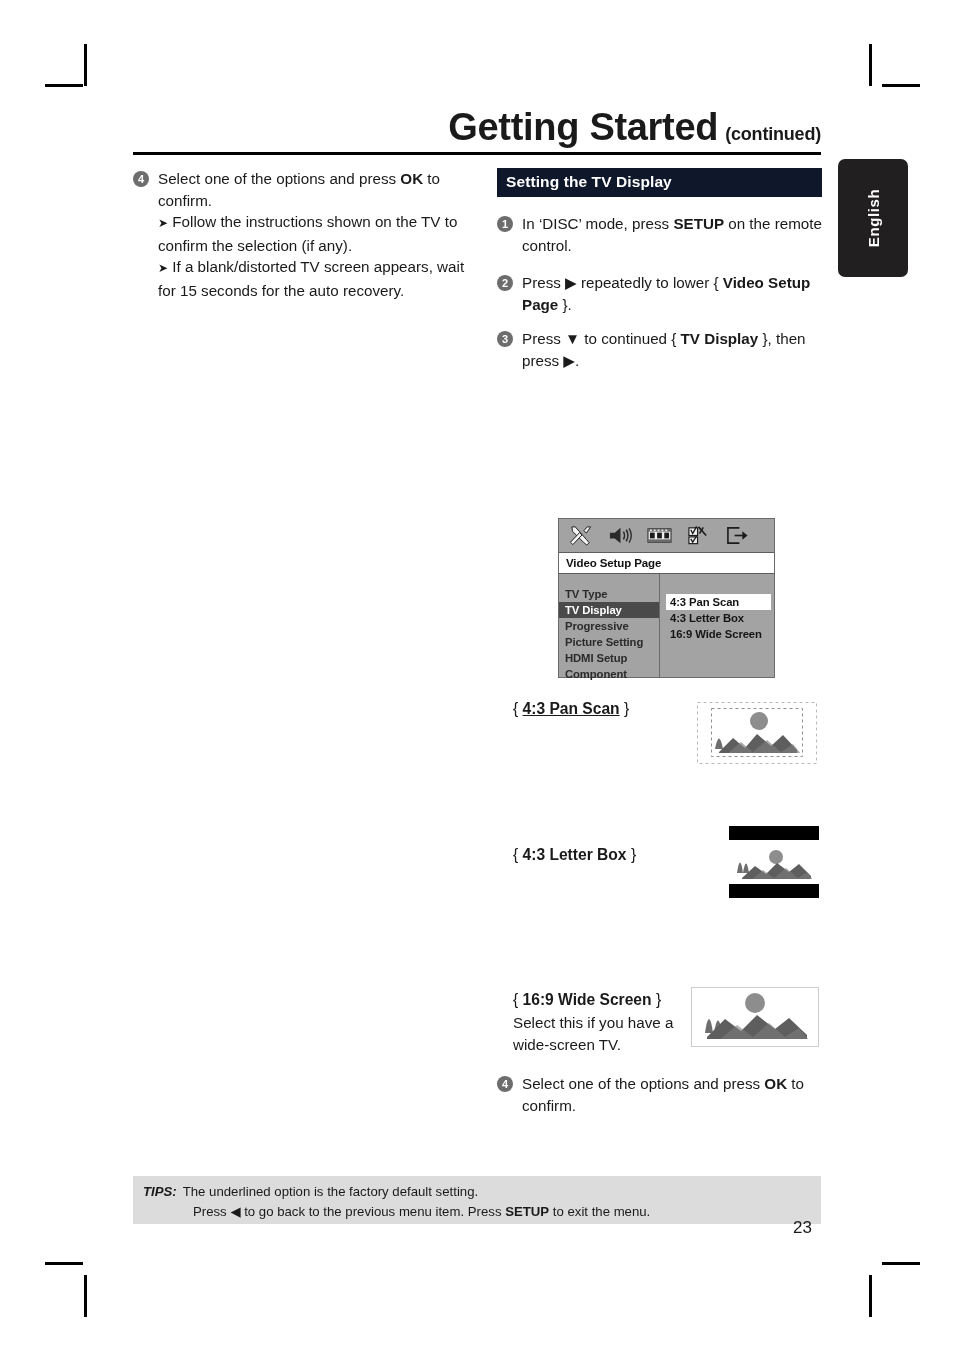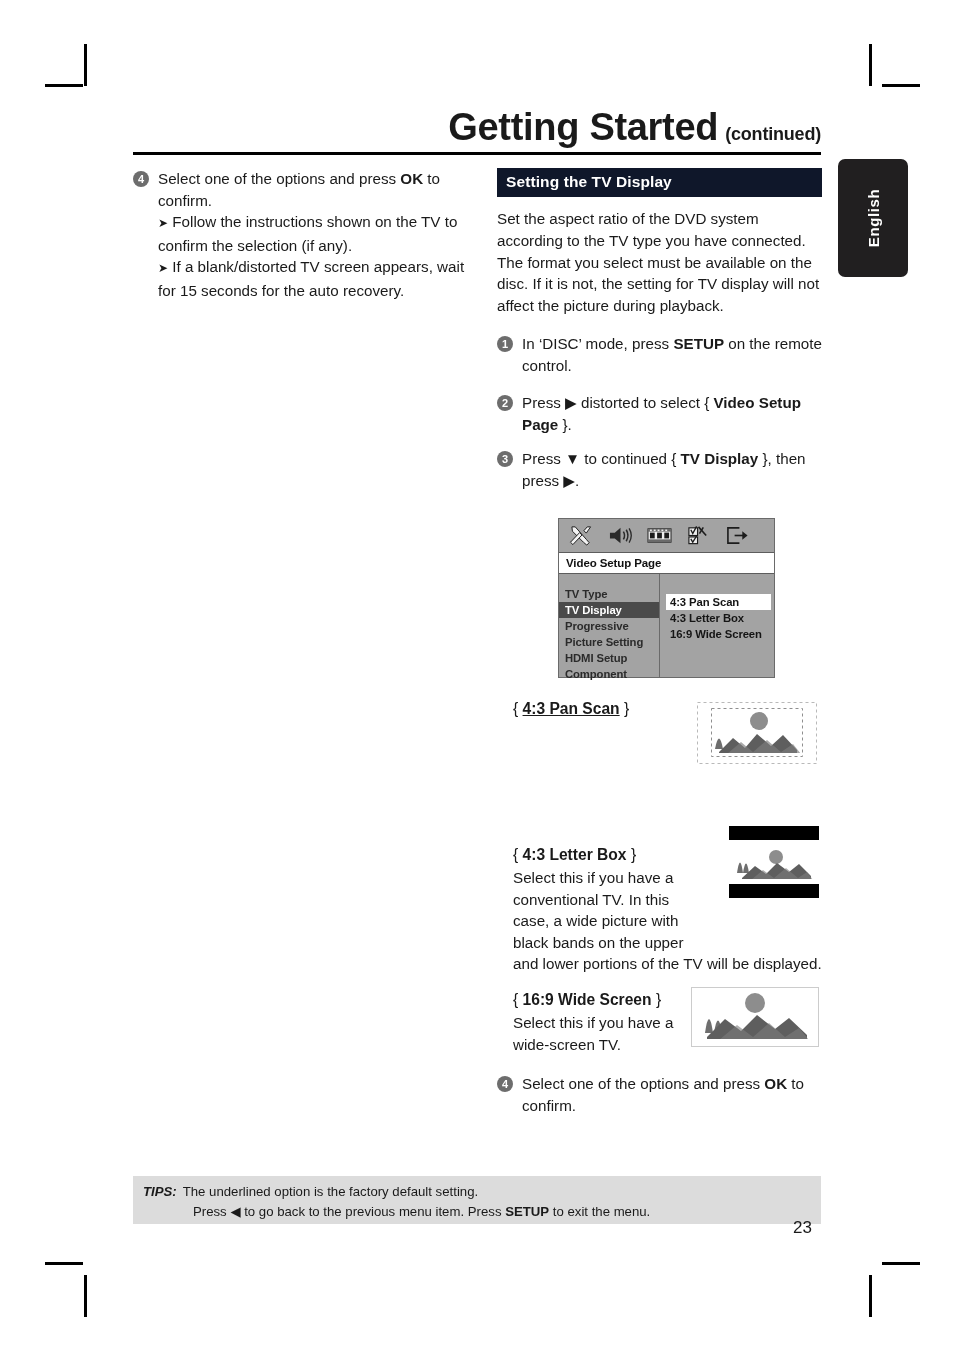--- a/index.html
+++ b/index.html
@@ -298,30 +298,29 @@
   <div class="sub" style="padding-left:25px;" data-name="left-note-2">
     <span class="arrow-r" data-name="arrow-right-icon">➤</span>
     <span data-name="left-note-2-text">If a blank/distorted TV screen appears, wait for 15 seconds for the auto recovery.</span>
   </div>
 </div>
 
 <div id="col-right" data-name="right-column">
 
   <div id="tv-display-heading" data-name="section-heading-tv-display">Setting the TV Display</div>
 
-  <div id="tv-display-intro" data-name="section-intro-paragraph">Set the aspect ratio of the DVD system according to the TV type you have connected. The format you select must be available on the disc.  If it is not, the setting for TV display will not affect the picture during playback.</div>
 
   <div class="step step-block" data-name="step-1">
     <span class="num" data-name="step-number-badge">1</span>
     <span id="step1-text" data-name="step-1-text"><span data-name="step-1-frag-0">In ‘DISC’ mode, press </span><b data-name="step-1-frag-1">SETUP</b><span data-name="step-1-frag-2"> on the remote control.</span></span>
   </div>
 
   <div class="step step-block" data-name="step-2">
     <span class="num" data-name="step-number-badge">2</span>
-    <span id="step2-text" data-name="step-2-text"><span data-name="step-2-frag-0">Press </span><span data-name="step-2-frag-1">▶</span><span data-name="step-2-frag-2"> distorted to select { </span><b data-name="step-2-frag-3">Video Setup Page</b><span data-name="step-2-frag-4"> }.</span></span>
+    <span id="step2-text" data-name="step-2-text"><span data-name="step-2-frag-0">Press </span><span data-name="step-2-frag-1">▶</span><span data-name="step-2-frag-2"> repeatedly to lower { </span><b data-name="step-2-frag-3">Video Setup Page</b><span data-name="step-2-frag-4"> }.</span></span>
   </div>
 
   <div class="step step-block tight" data-name="step-3">
     <span class="num" data-name="step-number-badge">3</span>
     <span id="step3-text" data-name="step-3-text"><span data-name="step-3-frag-0">Press </span><span data-name="step-3-frag-1">▼</span><span data-name="step-3-frag-2"> to continued { </span><b data-name="step-3-frag-3">TV Display</b><span data-name="step-3-frag-4"> }, then press </span><span data-name="step-3-frag-5">▶</span><span data-name="step-3-frag-6">.</span></span>
   </div>
 </div>
 
 <div id="dvd-menu" data-name="dvd-setup-menu">
 
@@ -424,23 +423,20 @@
     <path d="M22 50 L36 36 L48 46 L60 32 L74 44 L86 33 L100 48 L100 52 L22 52 Z" fill="#5e5e5e"></path>
     <path d="M30 52 L44 40 L56 50 L70 38 L84 50 L96 42 L104 52 Z" fill="#7d7d7d" opacity="0.65"></path>
     <rect x="15" y="51" width="90" height="3" fill="#ffffff"></rect>
   </svg>
 </div>
 
 <div class="opt-block" data-name="option-block-letter-box" style="left:513px; top:844px; width:310px;">
   <div class="opt-title" data-name="option-title-letter-box">
     <span data-name="brace-open">{ </span><span class="name" data-name="option-name-letter-box">4:3 Letter Box</span><span data-name="brace-close"> }</span>
   </div>
-  <div class="opt-text" data-name="option-body-letter-box">
-    <span data-name="option-body-letter-box-text">Select this if you have a conventional TV.  In this case, a wide picture with black bands on the upper and lower portions of the TV will be displayed.</span>
-  </div>
 </div>
 
 <div class="illus" data-name="letter-box-illustration" style="left:729px; top:826px;">
   <svg width="90" height="72" viewBox="0 0 90 72">
     <rect x="0" y="0" width="90" height="72" fill="#ffffff"></rect>
     <rect x="0" y="0" width="90" height="14" fill="#000000"></rect>
     <rect x="0" y="58" width="90" height="14" fill="#000000"></rect>
     <circle cx="47" cy="31" r="7" fill="#8d8d8d"></circle>
     <path d="M8 47 Q11 26 14 47 Z" fill="#6e6e6e"></path>
     <path d="M14 47 Q17 28 20 47 Z" fill="#6e6e6e"></path>

